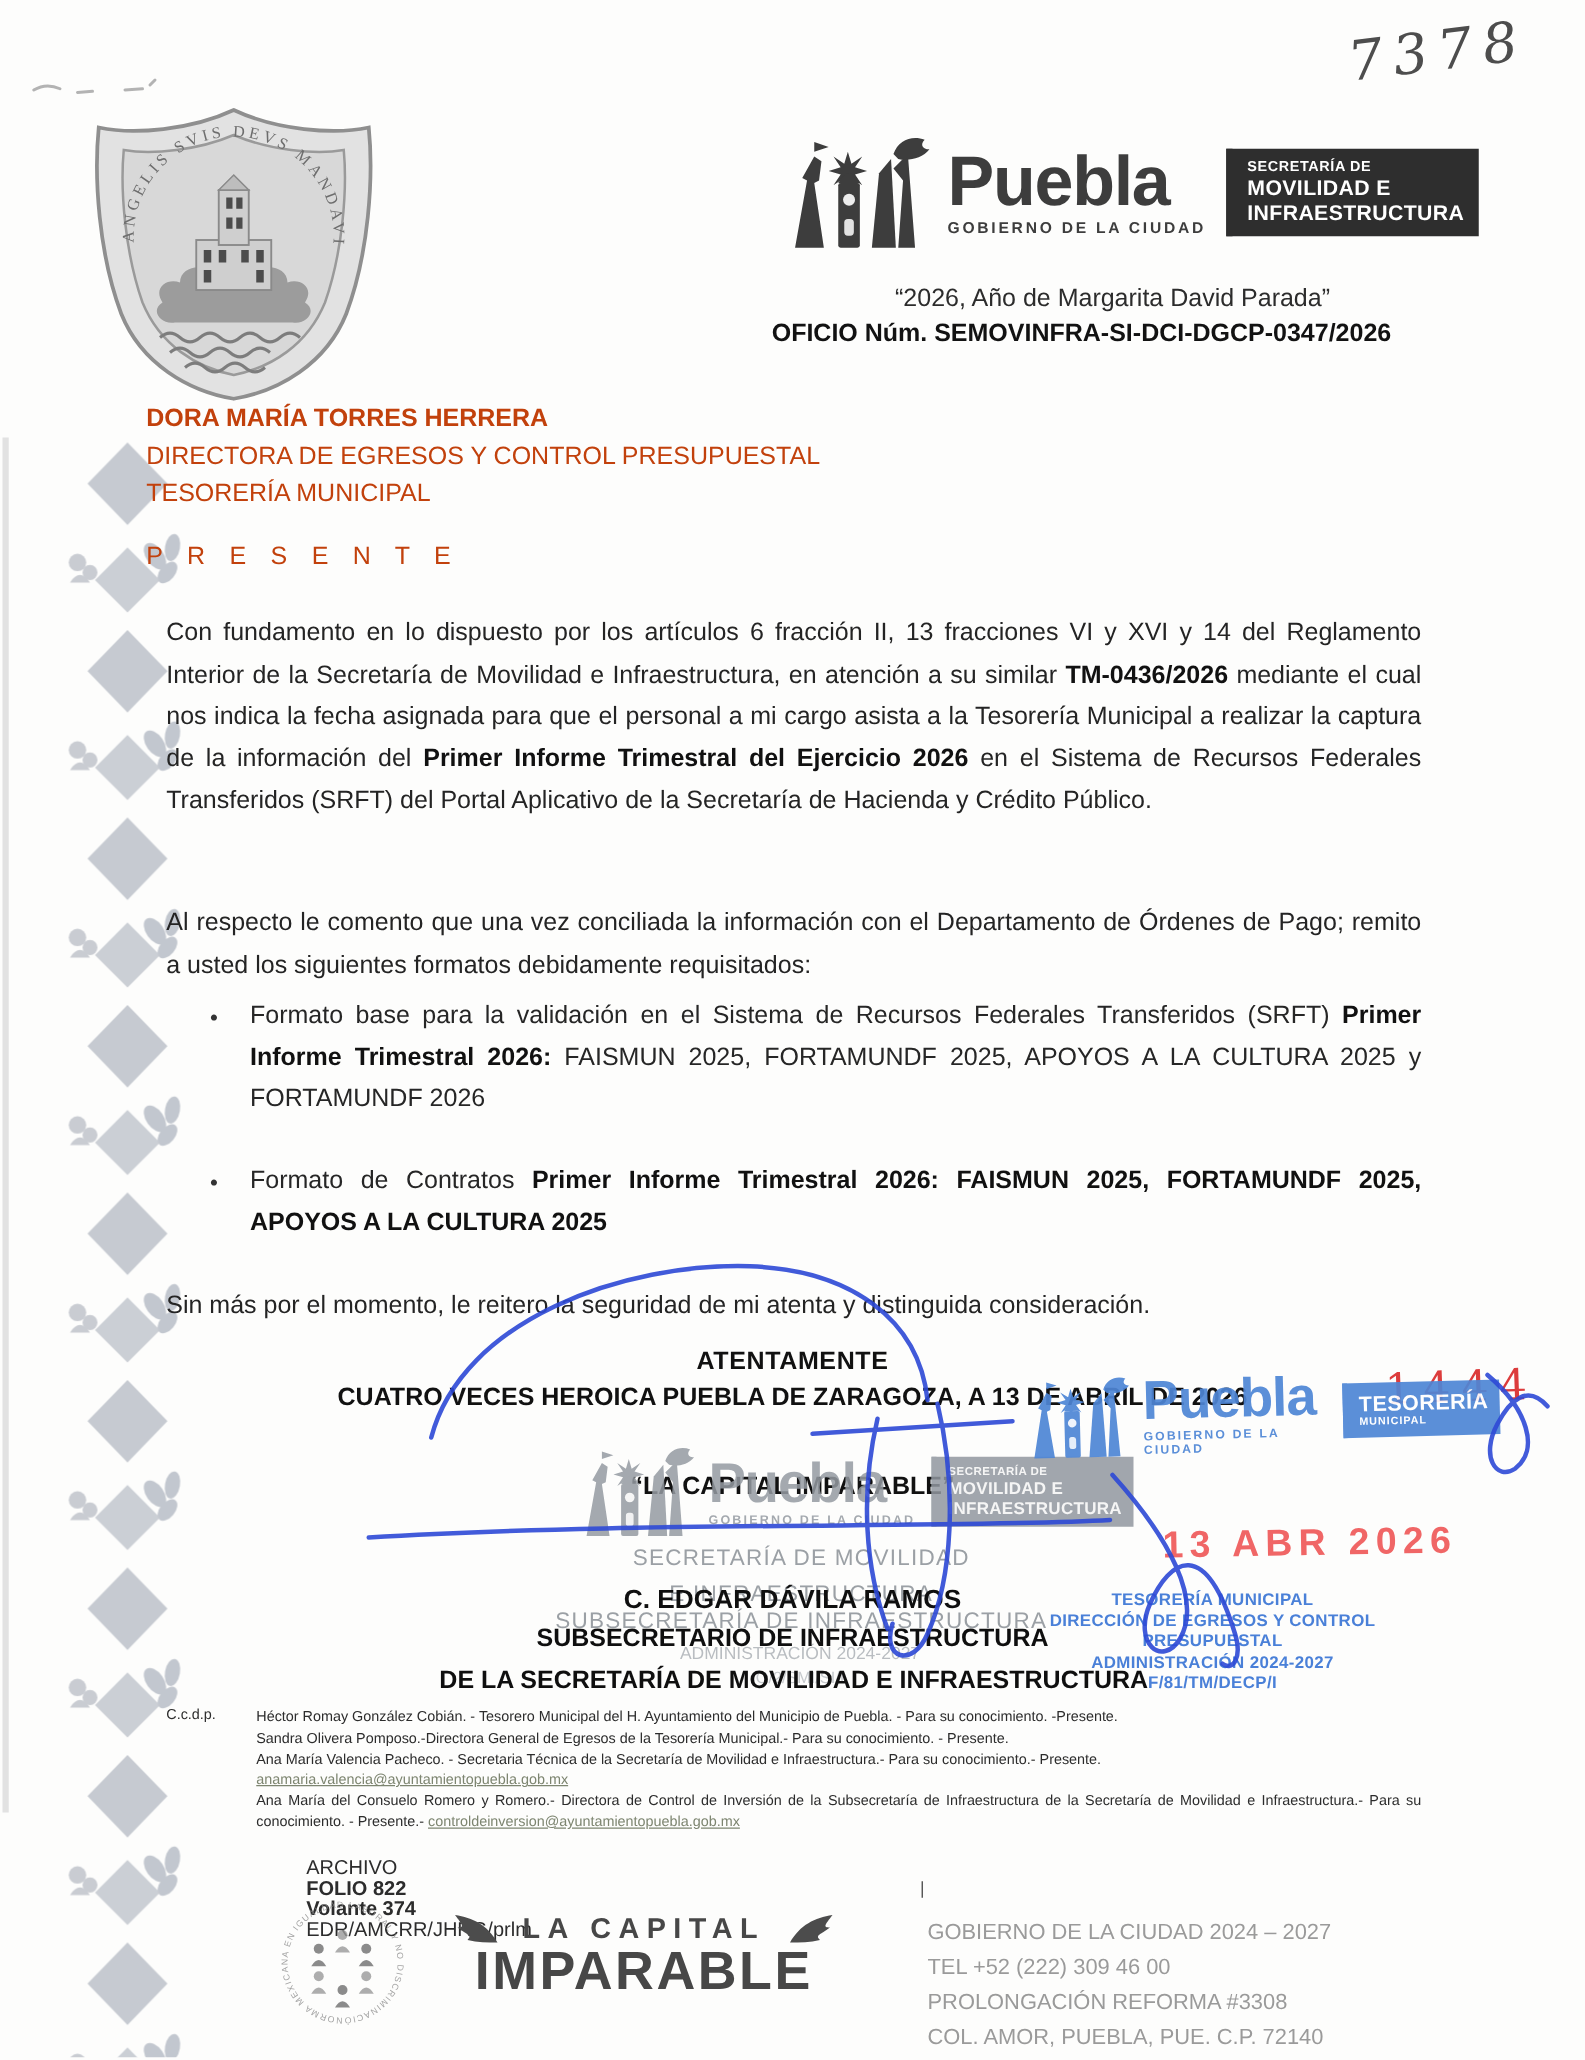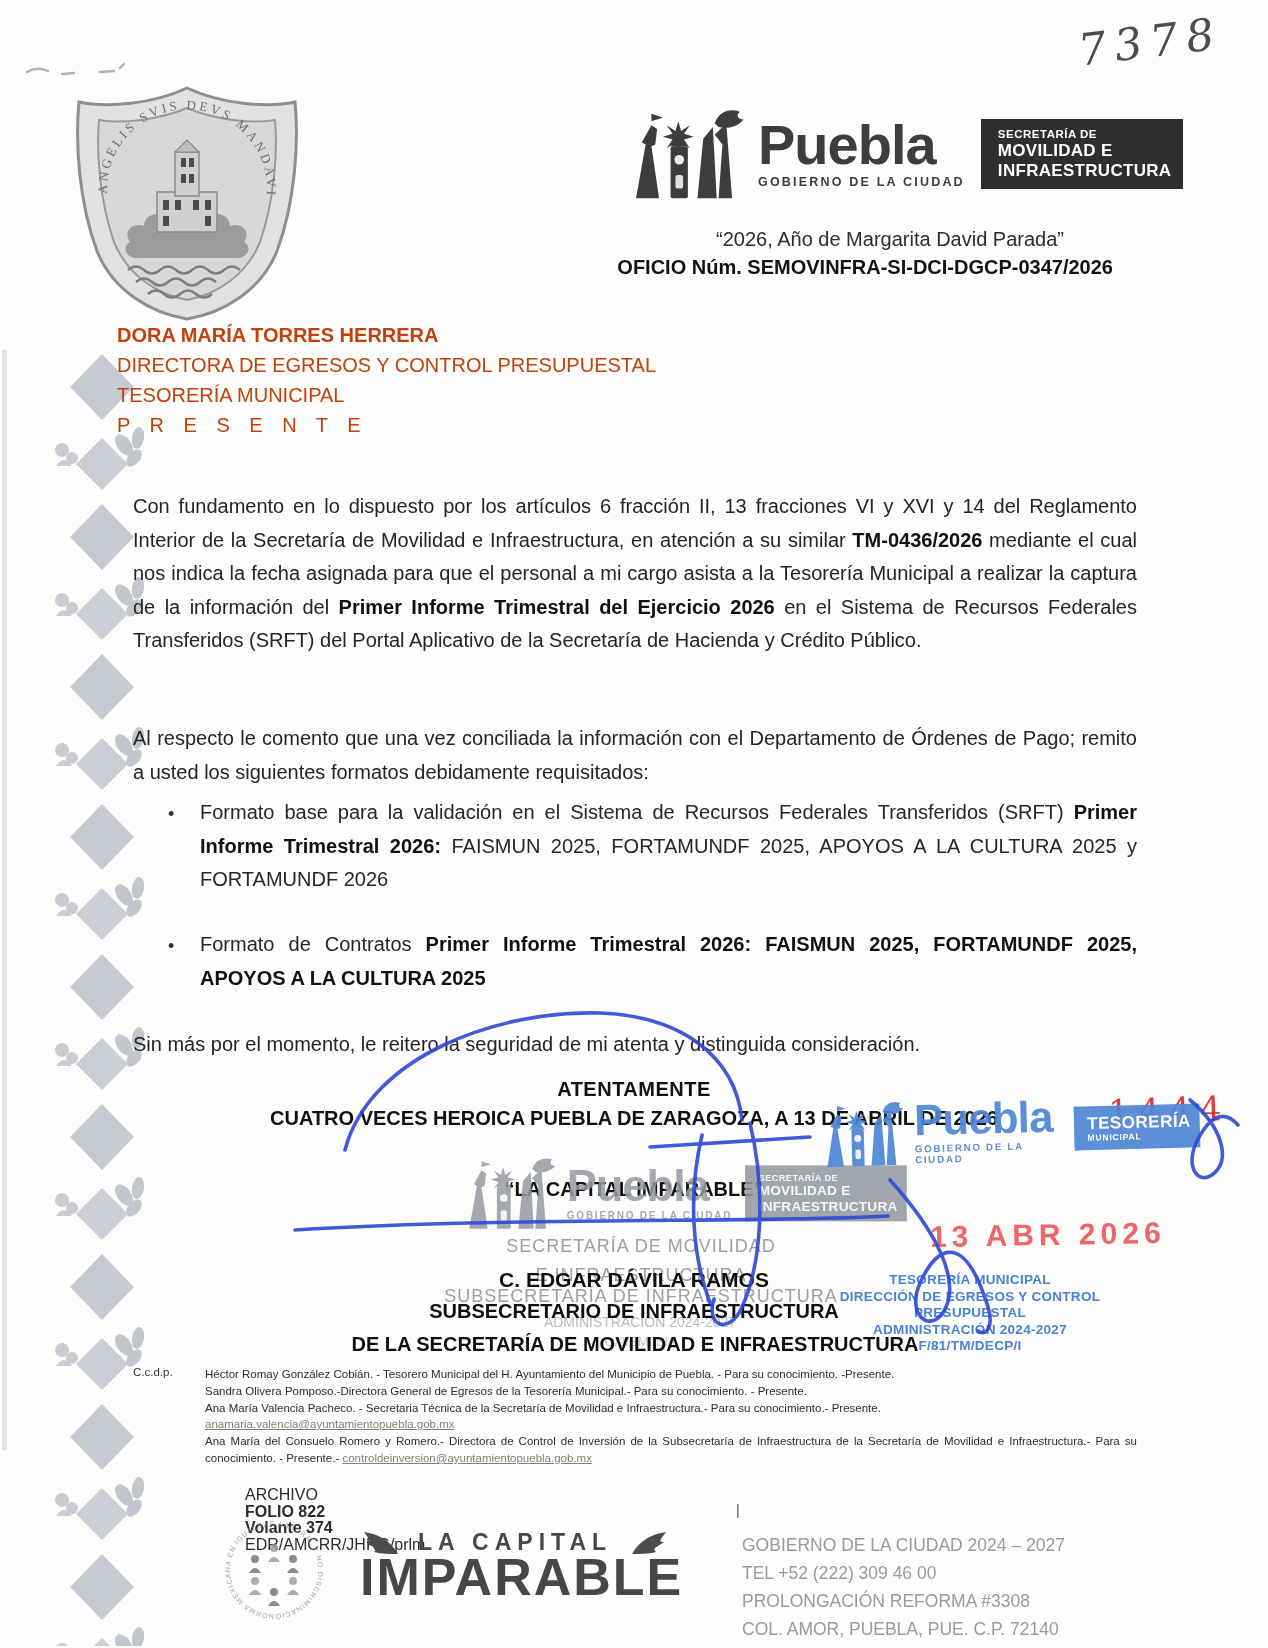--- a/index.html
+++ b/index.html
@@ -36,21 +36,21 @@
   .stampB{left:816px;top:1098px;color:#4e86d6;opacity:.92;transform:scale(.78) rotate(-1.5deg);transform-origin:0 0;}
   .stampB .pbadge{background:#4e86d6;color:#fff;border-left-color:#4e86d6;}
   .stampB .pbadge .t1{font-size:22px;font-weight:800;letter-spacing:.5px;}
   .stampB .pbadge .t2{font-size:11px;font-weight:700;letter-spacing:1px;}
 
   .quote{right:204px;top:228px;font-size:20px;color:#2c2c2c;}
   .oficio{right:155px;top:256px;font-size:20px;font-weight:700;color:#121212;}
 
   .recipient{left:117px;top:320px;font-size:20px;line-height:30px;color:#c2410c;}
   .recipient .nm{font-weight:700;}
-  .recipient .sal{letter-spacing:7px;}
+  .recipient .sal{letter-spacing:7px;margin-top:20px;}
 
   .para{left:133px;width:1004px;font-size:20px;line-height:33.5px;text-align:justify;color:#242424;}
   .p1{top:470px;} .p2{top:702px;} .closing{top:1008px;text-align:left;}
   .b{font-weight:700;color:#111;}
 
   .bullet{left:168px;width:969px;font-size:20px;line-height:33.5px;}
   .bullet .dot{position:absolute;left:0;top:2px;font-size:18px;color:#333;}
   .bullet .btxt{margin-left:32px;text-align:justify;}
   .bl1{top:796px;} .bl2{top:928px;}
 
@@ -82,21 +82,21 @@
   .ccdp .entry{margin:0;}
   .ccdp .email{color:#7d8570;text-decoration:underline;}
   .extras{left:205px;top:1487px;font-size:16px;line-height:16.5px;color:#2c2c2c;margin-left:40px;}
   .extras .bold{font-weight:700;}
 
   .eqbadge{left:222px;top:1518px;opacity:.8;}
 
   .capital{left:360px;top:1528px;width:310px;text-align:center;color:#474747;}
   .capital .row{display:flex;align-items:center;justify-content:space-between;gap:6px;}
   .capital .l1{font-size:23px;font-weight:800;letter-spacing:6px;}
-  .capital .l2{font-size:52px;font-weight:800;letter-spacing:2px;line-height:42px;}
+  .capital .l2{font-size:43px;font-weight:800;letter-spacing:2px;line-height:42px;}
 
   .addr{left:742px;top:1531px;font-size:17.5px;line-height:28px;color:#9a9a9a;}
   .tick{left:736px;top:1502px;font-size:14px;color:#555;}
 
   .ink{left:250px;top:985px;pointer-events:none;}
 </style>
 </head>
 <body>
 
 <svg width="0" height="0" style="position:absolute">

